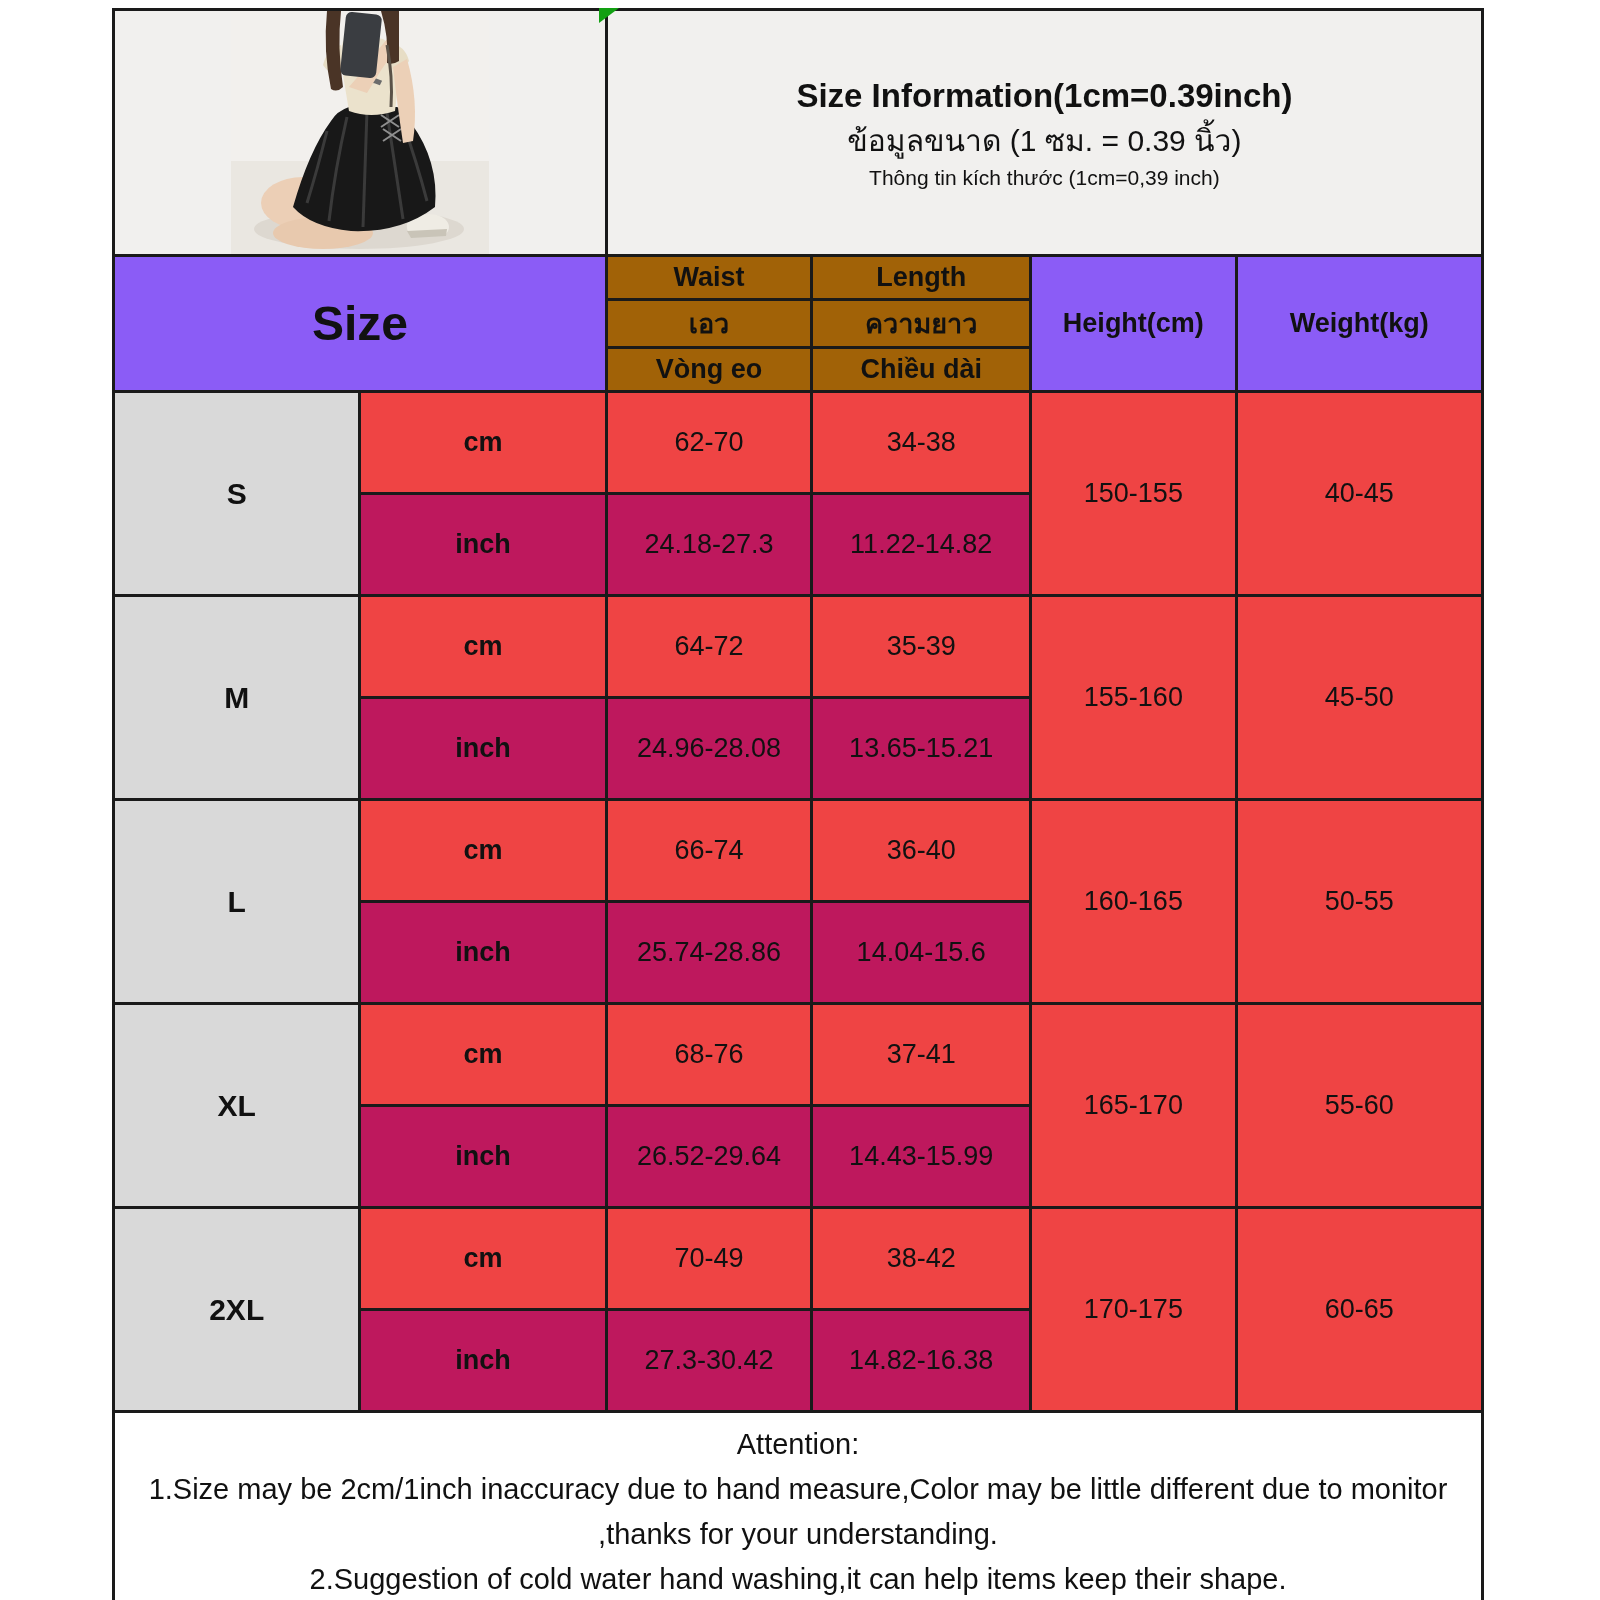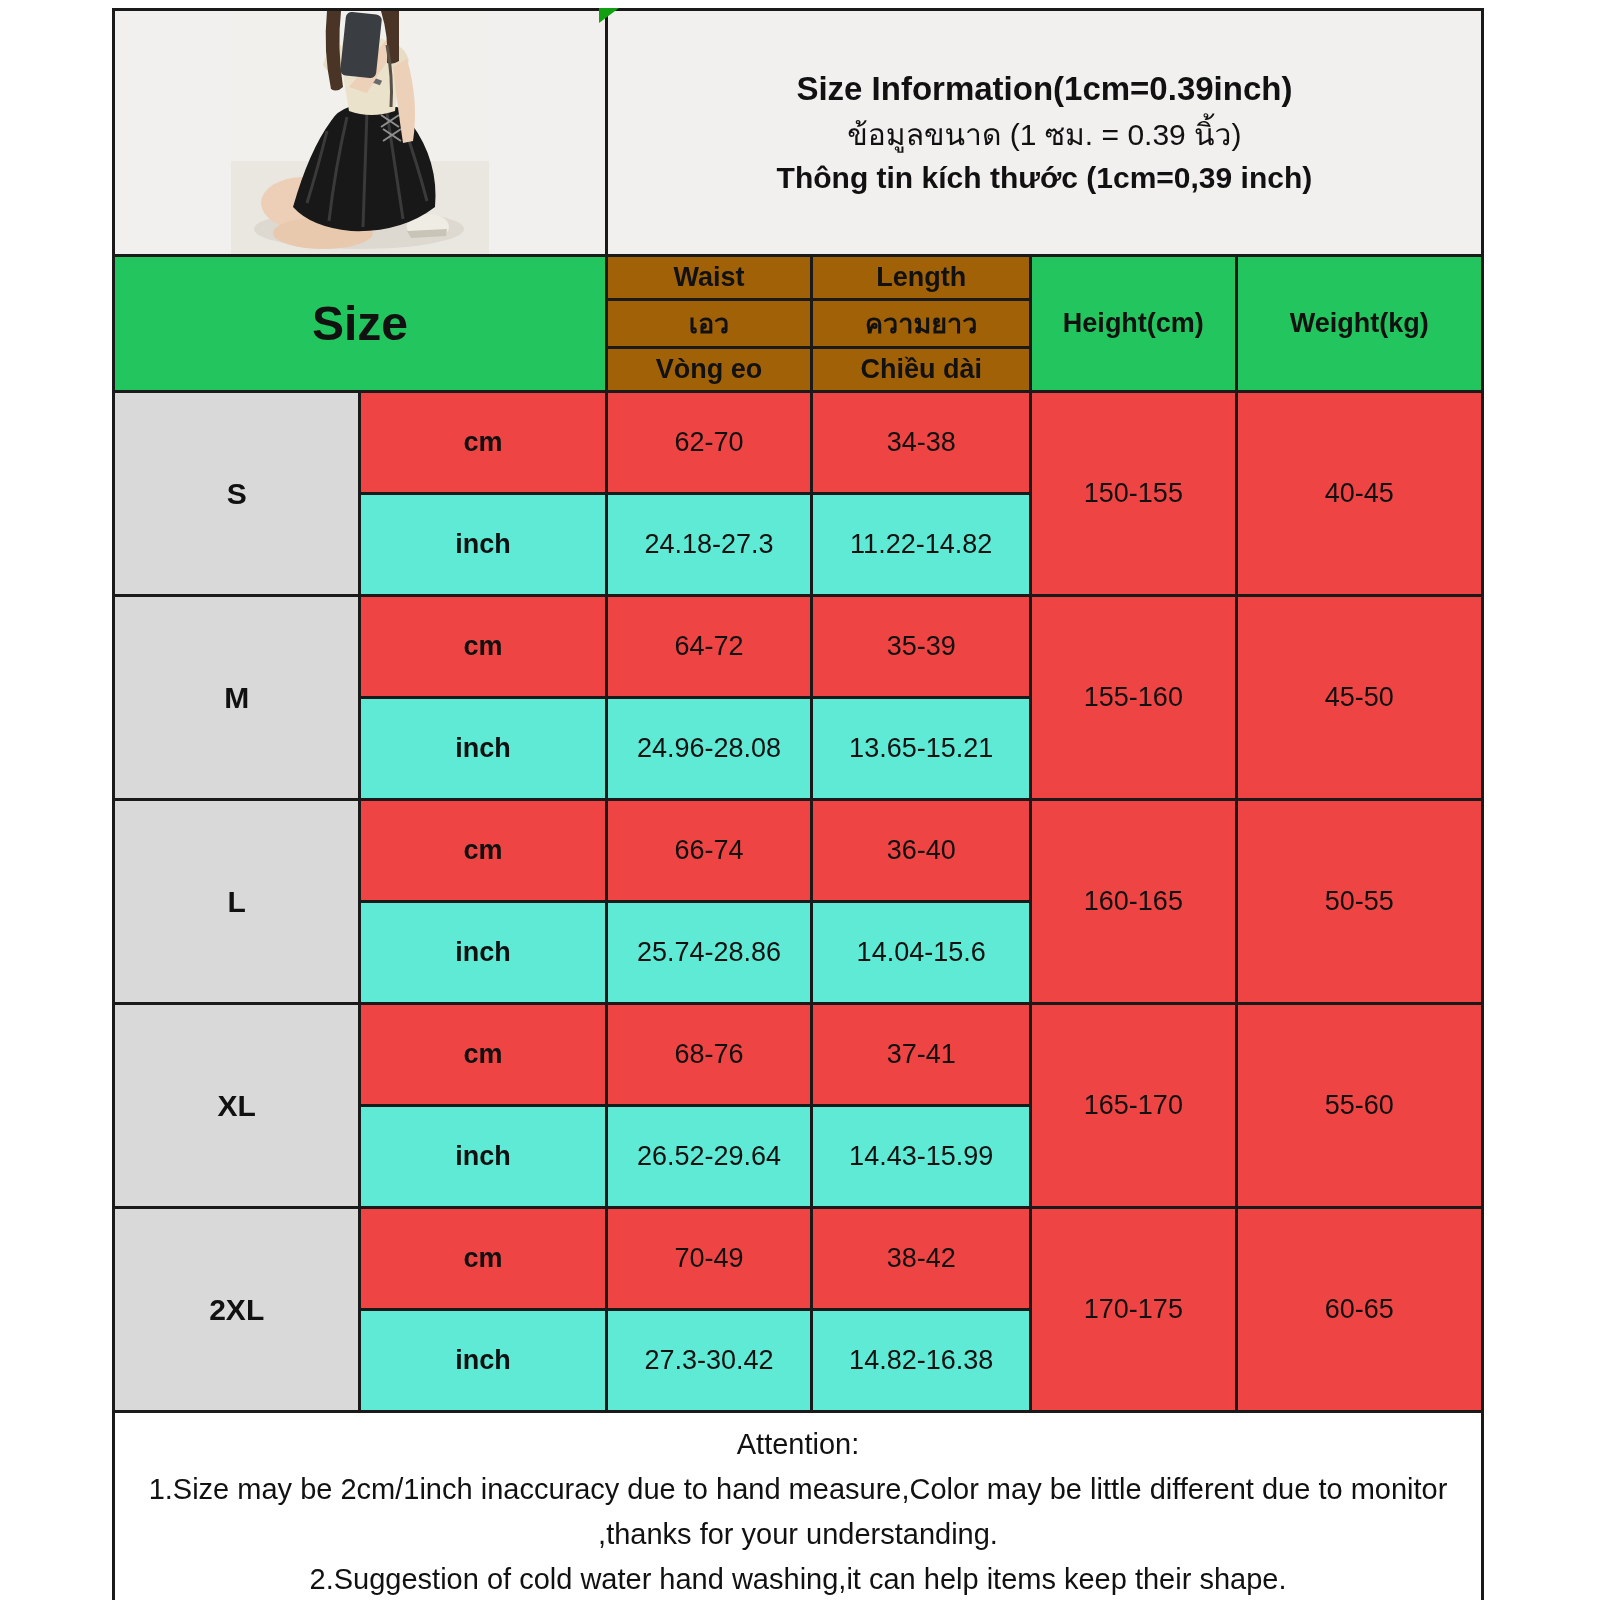--- a/index.html
+++ b/index.html
@@ -46,40 +46,40 @@
     margin: 0 auto;
     background: #f3f1ee;
     position: relative;
   }
   .title-cell {
     background: #f1f0ee;
     padding: 0 10px;
   }
   .title-l1 { font-size: 33px; font-weight: bold; line-height: 1.45; }
   .title-l2 { font-size: 30px; font-weight: normal; line-height: 1.45; }
-  .title-l3 { font-size: 30px; font-weight: bold; line-height: 1.45; }
+  .title-l3 { font-size: 21px; font-weight: normal; line-height: 1.45; }
   
   .hd {
-    background: #22c55e;
+    background: #8b5cf6;
     font-weight: bold;
     font-size: 27px;
     height: 39px;
   }
   .size-hd { font-size: 48px; }
   .hd-sub { background: #a16207; }
   
   .size-lbl {
     background: #d9d9d9;
     font-weight: bold;
     font-size: 30px;
   }
   .row-cm td { height: 97px; }
   .row-in td { height: 97px; }
   .cm-bg { background: #ef4444; }
-  .in-bg { background: #5eead4; }
+  .in-bg { background: #be185d; }
   .unit { font-weight: bold; font-size: 27px; }
   .val  { font-weight: normal; font-size: 27px; margin-left: 28px; }
   .hw   { background: #ef4444; }
   
   .attn-cell {
     background: #ffffff;
     vertical-align: top;
     height: 182px;
     padding-top: 8px;
     font-size: 29px;

